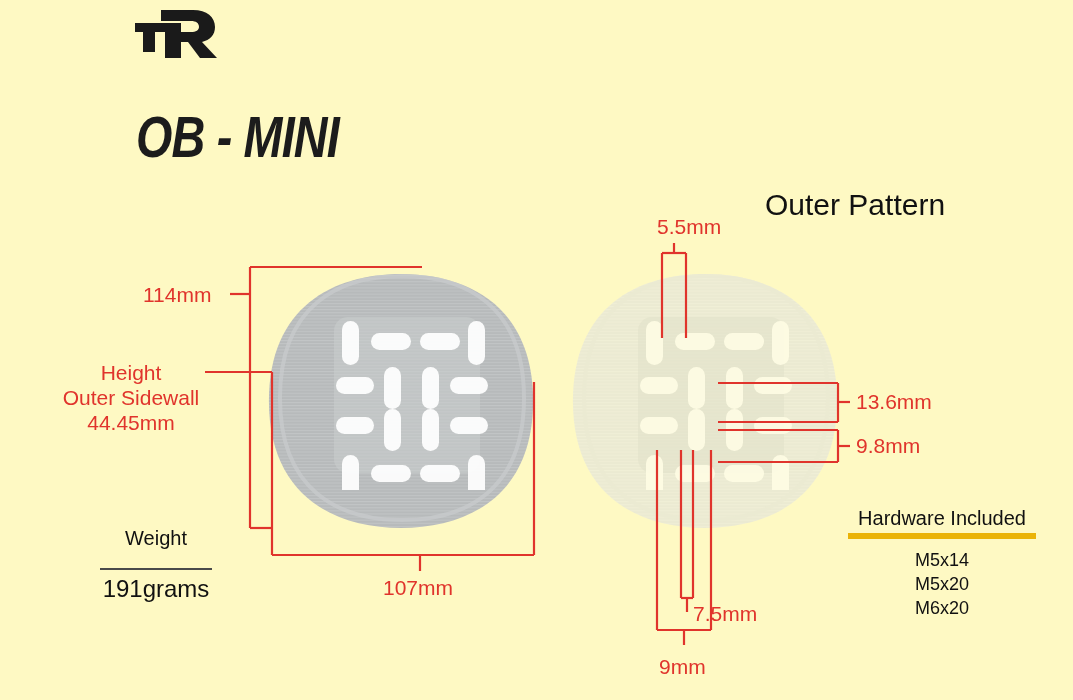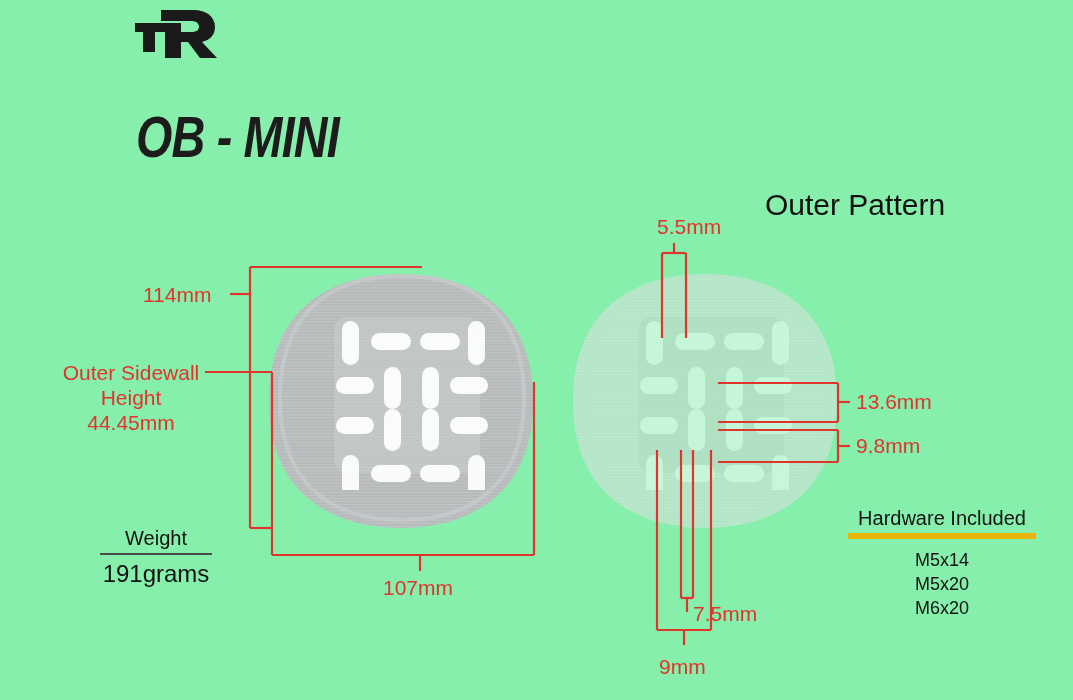--- a/index.html
+++ b/index.html
@@ -2,21 +2,21 @@
 <html><head>
 <meta charset="utf-8">
 <style>
   * { box-sizing: border-box; margin: 0; padding: 0; }
   html, body {
     width: 1073px; height: 700px;
     background: #ffffff;
     font-family: "Liberation Sans", sans-serif;
     overflow: hidden;
   }
-  #root { position: relative; width: 1073px; height: 700px; background: #86efac; }
+  #root { position: relative; width: 1073px; height: 700px; background: #fef9c3; }
 
   
   .logo {
     position: absolute; left: 131px; top: 6px;
     width: 90px; height: 52px;
   }
 
   
   .product-title {
     position: absolute; left: 136px; top: 104px;
@@ -37,21 +37,21 @@
     font-size: 30px; color: #111; white-space: nowrap;
   }
 
   
   .weight-block {
     position: absolute; left: 100px; top: 527px;
     width: 112px; text-align: center;
   }
   .weight-head {
     font-size: 20px; color: #111;
-    padding-bottom: 3px;
+    padding-bottom: 18px;
     border-bottom: 2px solid #4a4a4a;
   }
   .weight-value { font-size: 24px; color: #111; padding-top: 5px; }
 
   
   .hardware-block {
     position: absolute; left: 848px; top: 507px;
     width: 188px; text-align: center;
   }
   .hardware-head {
@@ -220,22 +220,22 @@
         <path d="M693 450 L693 598"></path>
         <path d="M681 598 L693 598"></path>
         <path d="M687 598 L687 612"></path>
       </g>
     </g>
   </svg>
 
   <div class="dim" style="left:143px; top:283px;">114mm</div>
 
   <div class="dim multi" style="left:56px; top:361px; width:150px;">
+    <div>Height</div>
     <div>Outer Sidewall</div>
-    <div>Height</div>
     <div>44.45mm</div>
   </div>
 
   <div class="dim" style="left:383px; top:576px;">107mm</div>
 
   <div class="dim" style="left:657px; top:215px;">5.5mm</div>
 
   <div class="dim" style="left:856px; top:390px;">13.6mm</div>
 
   <div class="dim" style="left:856px; top:434px;">9.8mm</div>

